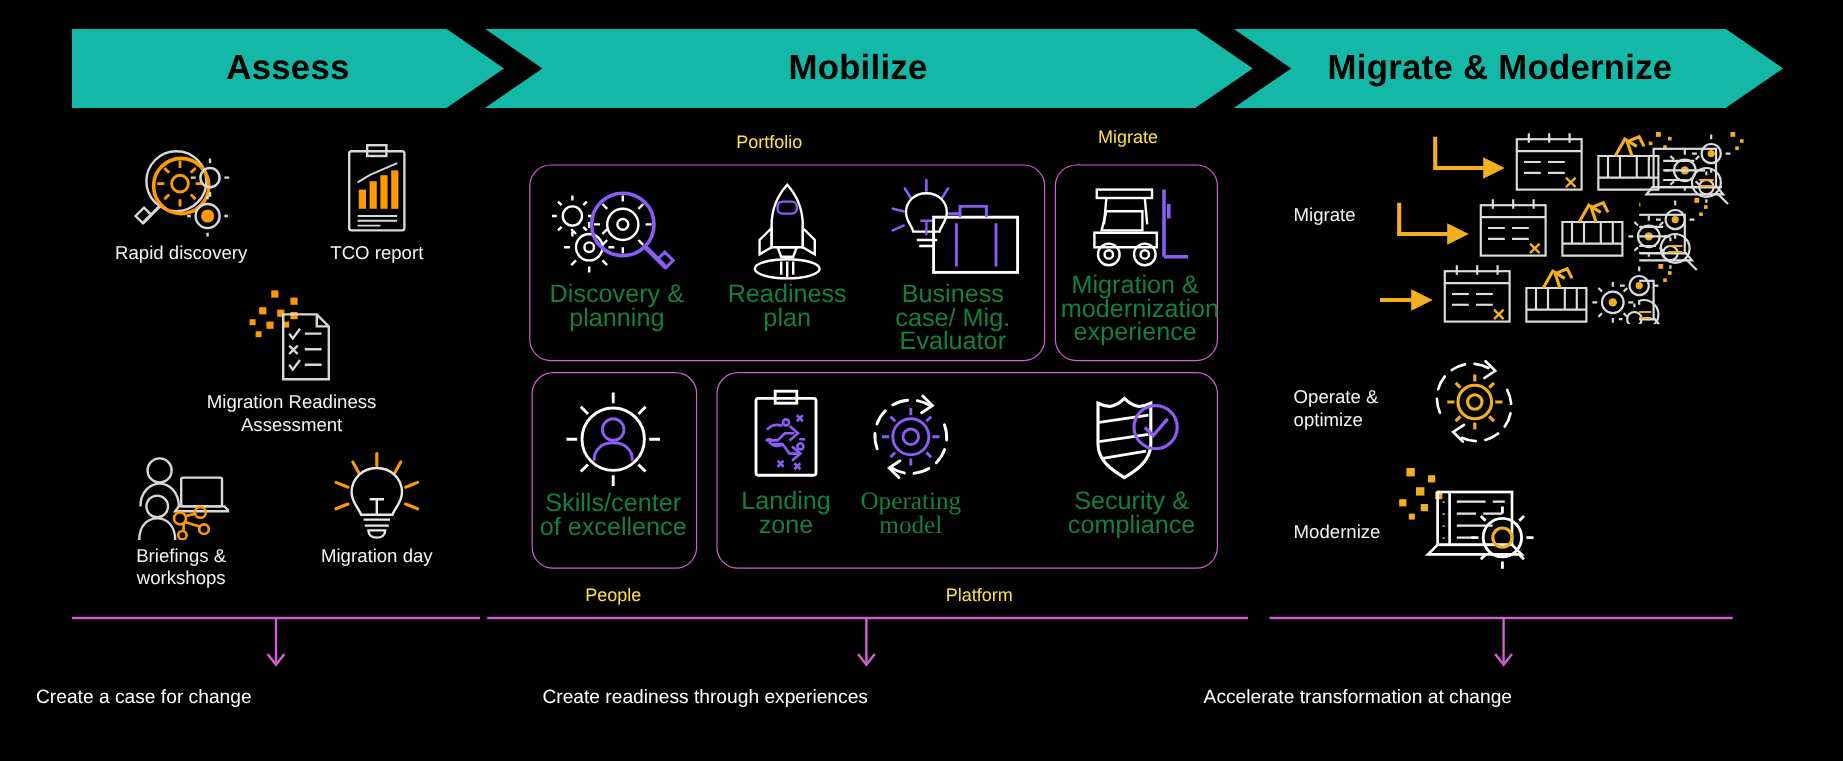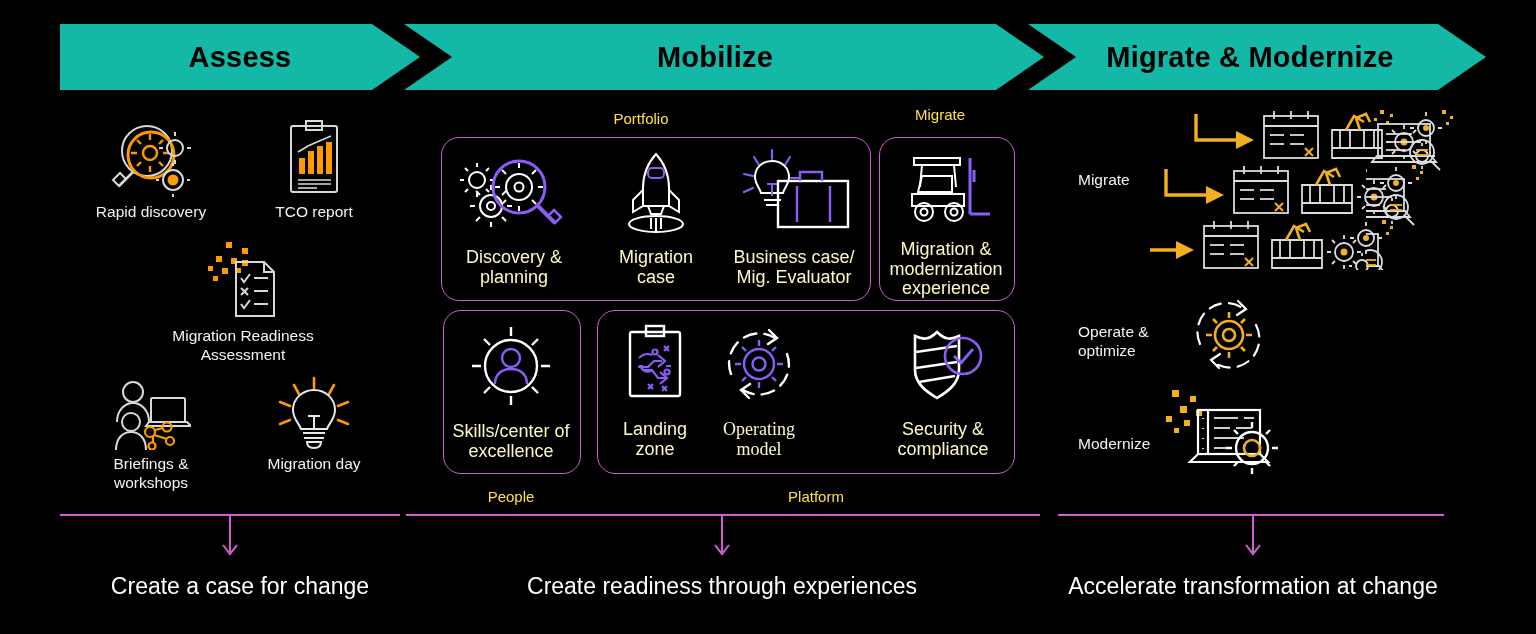--- a/index.html
+++ b/index.html
@@ -24,29 +24,29 @@
   
   .tile{position:absolute;text-align:center;}
   .tile .cap{font-size:15.5px;line-height:19px;color:#f2f2f2;margin-top:4px;}
   .ico{display:block;margin:0 auto;}
 
   
   .card{position:absolute;border:1.4px solid #d05fd0;border-radius:18px;background:#000;}
   .grouplabel{position:absolute;font-size:15px;color:#fde047;text-align:center;}
 
   .citem{position:absolute;text-align:center;}
-  .citem .cap{font-size:18px;line-height:19.5px;color:#fef9c3;margin-top:14px;}
+  .citem .cap{font-size:21px;line-height:19.5px;color:#15803d;margin-top:2px;}
 
   
   .rowlabel{position:absolute;font-size:15.5px;line-height:19px;color:#f2f2f2;}
 
   
   .rule{position:absolute;height:1.6px;background:#d05fd0;}
   .downarrow{position:absolute;}
-  .footcap{position:absolute;text-align:center;font-size:23px;color:#fff;white-space:nowrap;}
+  .footcap{position:absolute;font-size:16px;color:#fff;white-space:nowrap;}
 </style>
 </head>
 <body>
 
 <div class="stage">
 
   <div class="ribbon">
     <div class="seg seg-assess">
       <span>Assess</span>
     </div>
@@ -201,21 +201,21 @@
         <rect x="38" y="18" width="16" height="10" rx="4" stroke="#8b5cf6"></rect>
         <path d="M33 40 l-10 10 l0 12 l10 -6z"></path>
         <path d="M59 40 l10 10 l0 12 l-10 -6z"></path>
         <path d="M38 56 h16 l-3 8 h-10z"></path>
         <line x1="41" y1="68" x2="41" y2="79"></line>
           <line x1="46" y1="68" x2="46" y2="81"></line>
         <line x1="51" y1="68" x2="51" y2="79"></line>
         <ellipse cx="46" cy="74" rx="27" ry="8"></ellipse>
       </g>
     </svg>
-    <div class="cap">Migration case</div>
+    <div class="cap">Readiness plan</div>
   </div>
 
   <div class="citem" style="left:726px;top:148px;width:136px;">
     <svg class="ico" width="120" height="86" viewBox="0 0 120 86">
       <g stroke="#8b5cf6" stroke-width="2.2" stroke-linecap="round">
         <line x1="38" y1="2" x2="38" y2="11"></line>
         <line x1="20" y1="9" x2="25" y2="17"></line>
           <line x1="56" y1="9" x2="51" y2="17"></line>
         <line x1="10" y1="26" x2="19" y2="28"></line>
           <line x1="10" y1="44" x2="19" y2="40"></line>

